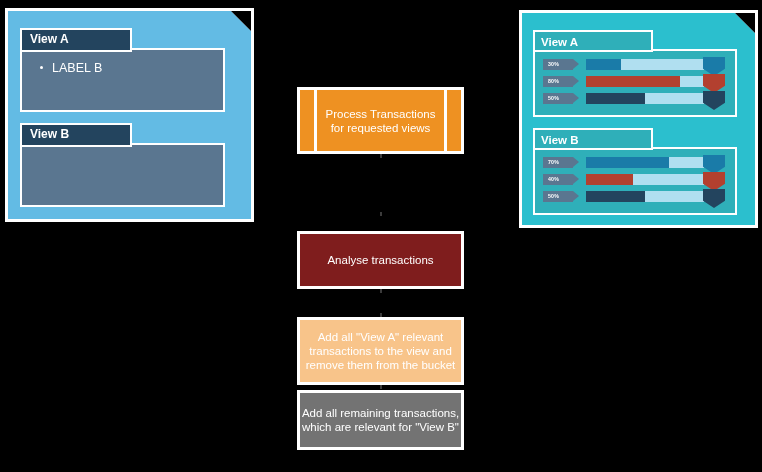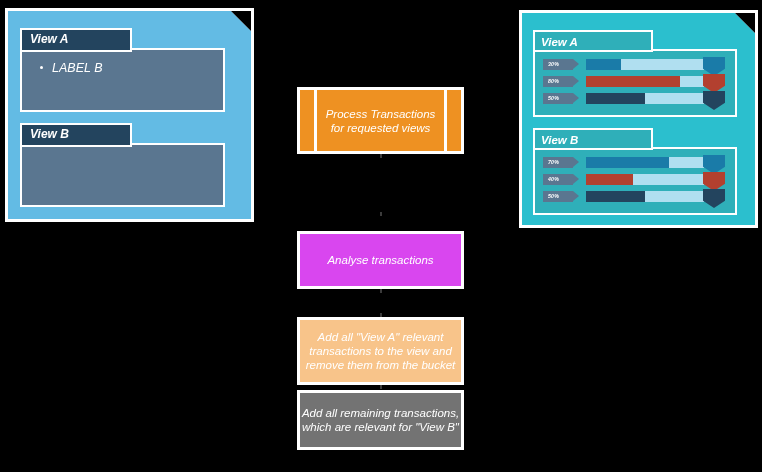--- a/index.html
+++ b/index.html
@@ -1,21 +1,21 @@
 <!DOCTYPE html>
 <html><head>
 <meta charset="utf-8">
 <style>
   html,body{margin:0;padding:0;background:#000;}
   body{
     width:762px;height:472px;position:relative;overflow:hidden;
     font-family:"Liberation Sans","DejaVu Sans",sans-serif;
     -webkit-font-smoothing:antialiased;
   }
-  .stage{position:absolute;inset:0;font-style:italic;}
+  .stage{position:absolute;inset:0;}
 
   
   .note{position:absolute;box-sizing:border-box;}
   .note .body{
     position:absolute;inset:0;
     border:3px solid #ffffff;
   }
   .note .fold{
     position:absolute;top:0;right:0;width:26px;height:26px;
   }
@@ -81,21 +81,21 @@
     background:#ee9122;
   }
   #process-box .inner-lines{position:absolute;inset:0;pointer-events:none;}
   #process-box .inner-lines i{
     position:absolute;top:0;bottom:0;width:3px;background:#ffffff;
   }
   #process-box .inner-lines i.l{left:14px;}
   #process-box .inner-lines i.r{right:14px;}
   #process-box .txt{position:relative;z-index:2;padding:0 22px;}
 
-  #analyse-box{left:297px;top:231px;width:167px;height:58px;background:#d946ef;}
+  #analyse-box{left:297px;top:231px;width:167px;height:58px;background:#7f1d1d;}
   #add-a-box{left:297px;top:317px;width:167px;height:68px;background:#f8c48a;}
   #add-b-box{left:297px;top:390px;width:167px;height:60px;background:#737373;}
 
   .connector{position:absolute;width:2px;background:#6b6b6b;opacity:.55;}
   #conn-1{left:380px;top:154px;height:4px;}
   #conn-2{left:380px;top:212px;height:4px;}
   #conn-3{left:380px;top:289px;height:4px;}
   #conn-4{left:380px;top:313px;height:4px;}
   #conn-5{left:380px;top:385px;height:4px;}
   #conn-6{left:380px;top:403px;height:4px;}

